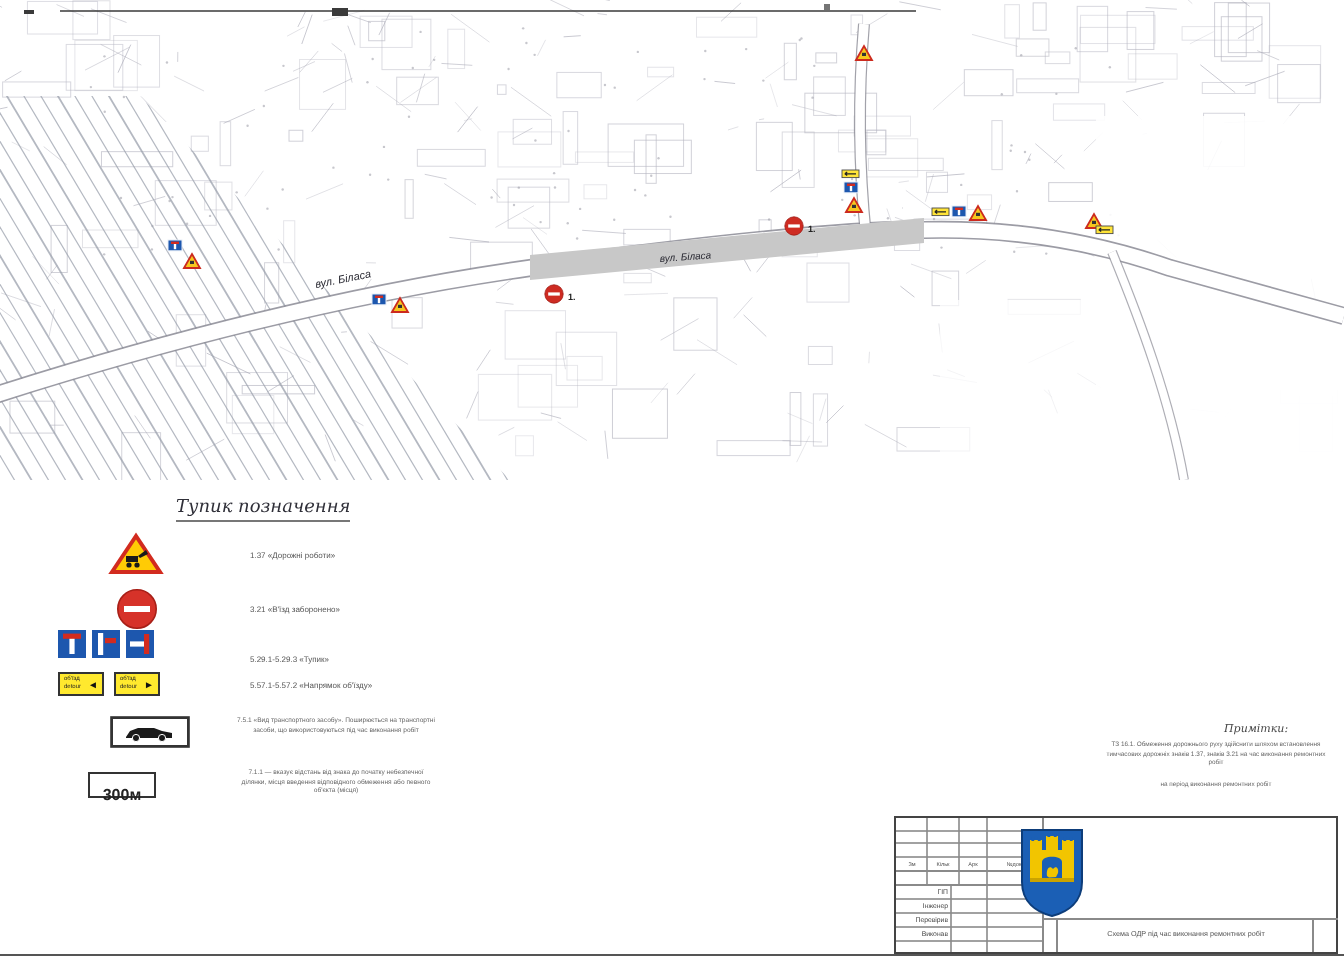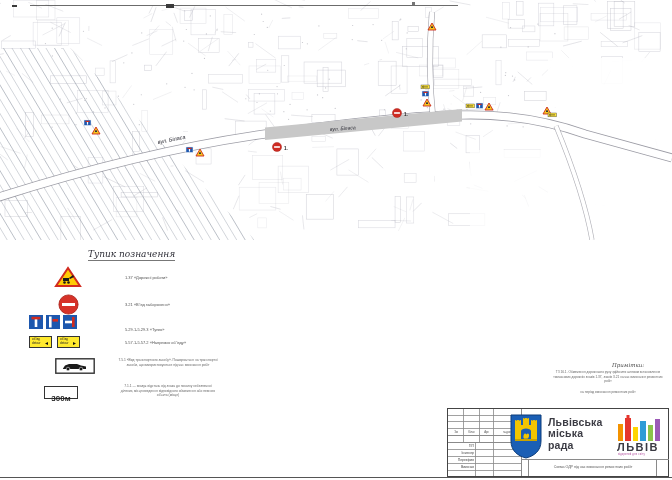--- a/index.html
+++ b/index.html
@@ -605,35 +605,21 @@
         <rect x="9.9" y="5.5" width="1.4" height="2" fill="#1b5fb5"></rect>
       <rect x="14.7" y="3.5" width="1.4" height="2" fill="#1b5fb5"></rect>
         <rect x="17.9" y="3.5" width="1.4" height="2" fill="#1b5fb5"></rect>
       <rect x="22.7" y="5.5" width="1.4" height="2" fill="#1b5fb5"></rect>
         <rect x="25.9" y="5.5" width="1.4" height="2" fill="#1b5fb5"></rect>
       <path d="M12,26 L12,18 C12,14.5 22,14.5 22,18 L22,26 Z" fill="#1b5fb5"></path>
       <path d="M14.5,25 C14,21 16,19.5 17.5,21.5 C19,19.5 20.5,21 20,23.5 L19,25.5 L15.5,25.8 Z" fill="#f2c500"></path>
       <rect x="6" y="26" width="22" height="2" fill="#caa300"></rect>
     </svg>
 
-    <div class="abs org-name" style="left:100px;top:8px;width:58px;">Львівська міська рада</div>
-
-    <div class="abs" style="left:166px;top:6px;width:50px;height:52px;">
-      <svg width="44" height="26" viewBox="0 0 44 26" style="margin-left:3px">
-        <rect x="1" y="9" width="5" height="17" fill="#f39200"></rect>
-        <rect x="8" y="3" width="6" height="23" fill="#e5352d"></rect>
-        <rect x="9.5" y="0" width="3" height="4" fill="#e5352d"></rect>
-        <rect x="16" y="12" width="5" height="14" fill="#ffd500"></rect>
-        <rect x="23" y="6" width="6" height="20" fill="#2e9bd6"></rect>
-        <rect x="31" y="10" width="5" height="16" fill="#8bc34a"></rect>
-        <rect x="38" y="4" width="5" height="22" fill="#9b59b6"></rect>
-      </svg>
-      <div class="lviv-word" style="margin-left:3px;">ЛЬВІВ</div>
-      <div class="lviv-tag" style="margin-left:4px;">відкритий для світу</div>
-    </div>
+
 
     <div class="abs grid-line" style="left:73px;top:50px;width:148px;height:1px"></div>
     <div class="abs grid-line" style="left:80px;top:50px;width:1px;height:17px"></div>
     <div class="abs grid-line" style="left:208px;top:50px;width:1px;height:17px"></div>
     <div class="abs doc-title" style="left:84px;top:56px;width:122px;">Схема ОДР під час виконання ремонтних робіт</div>
   </div>
 
 </div>
 
 </body></html>

